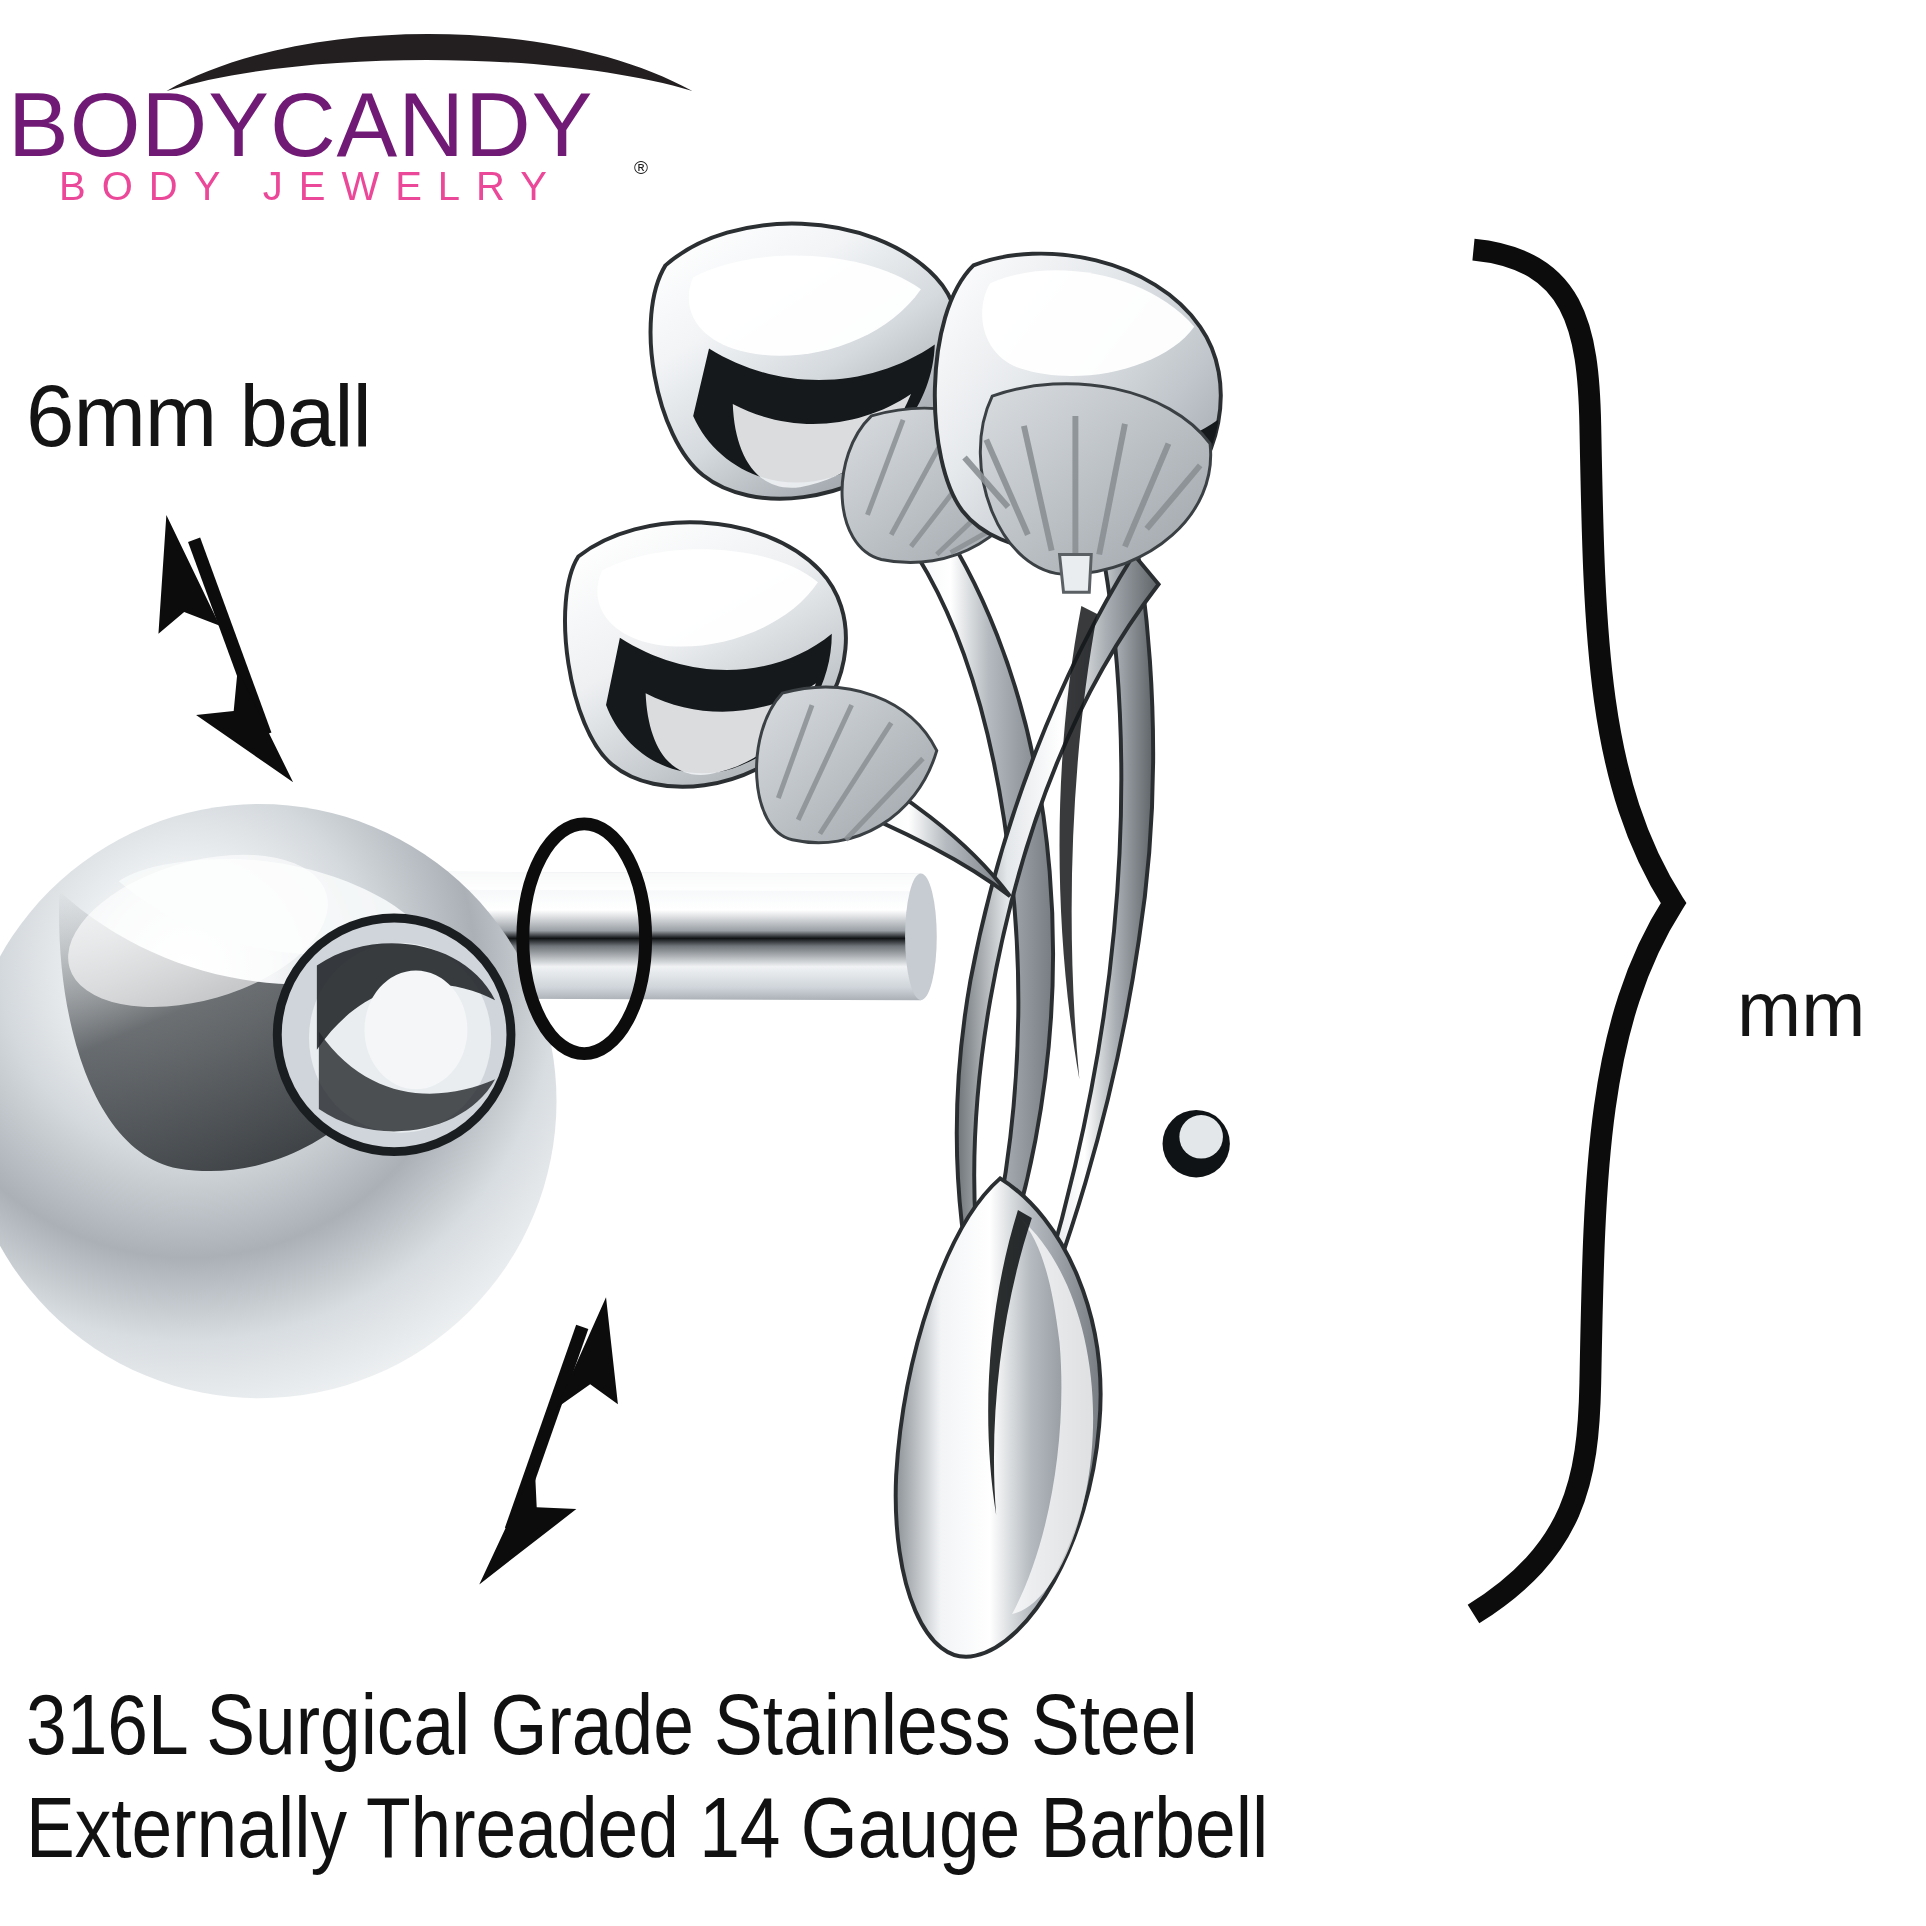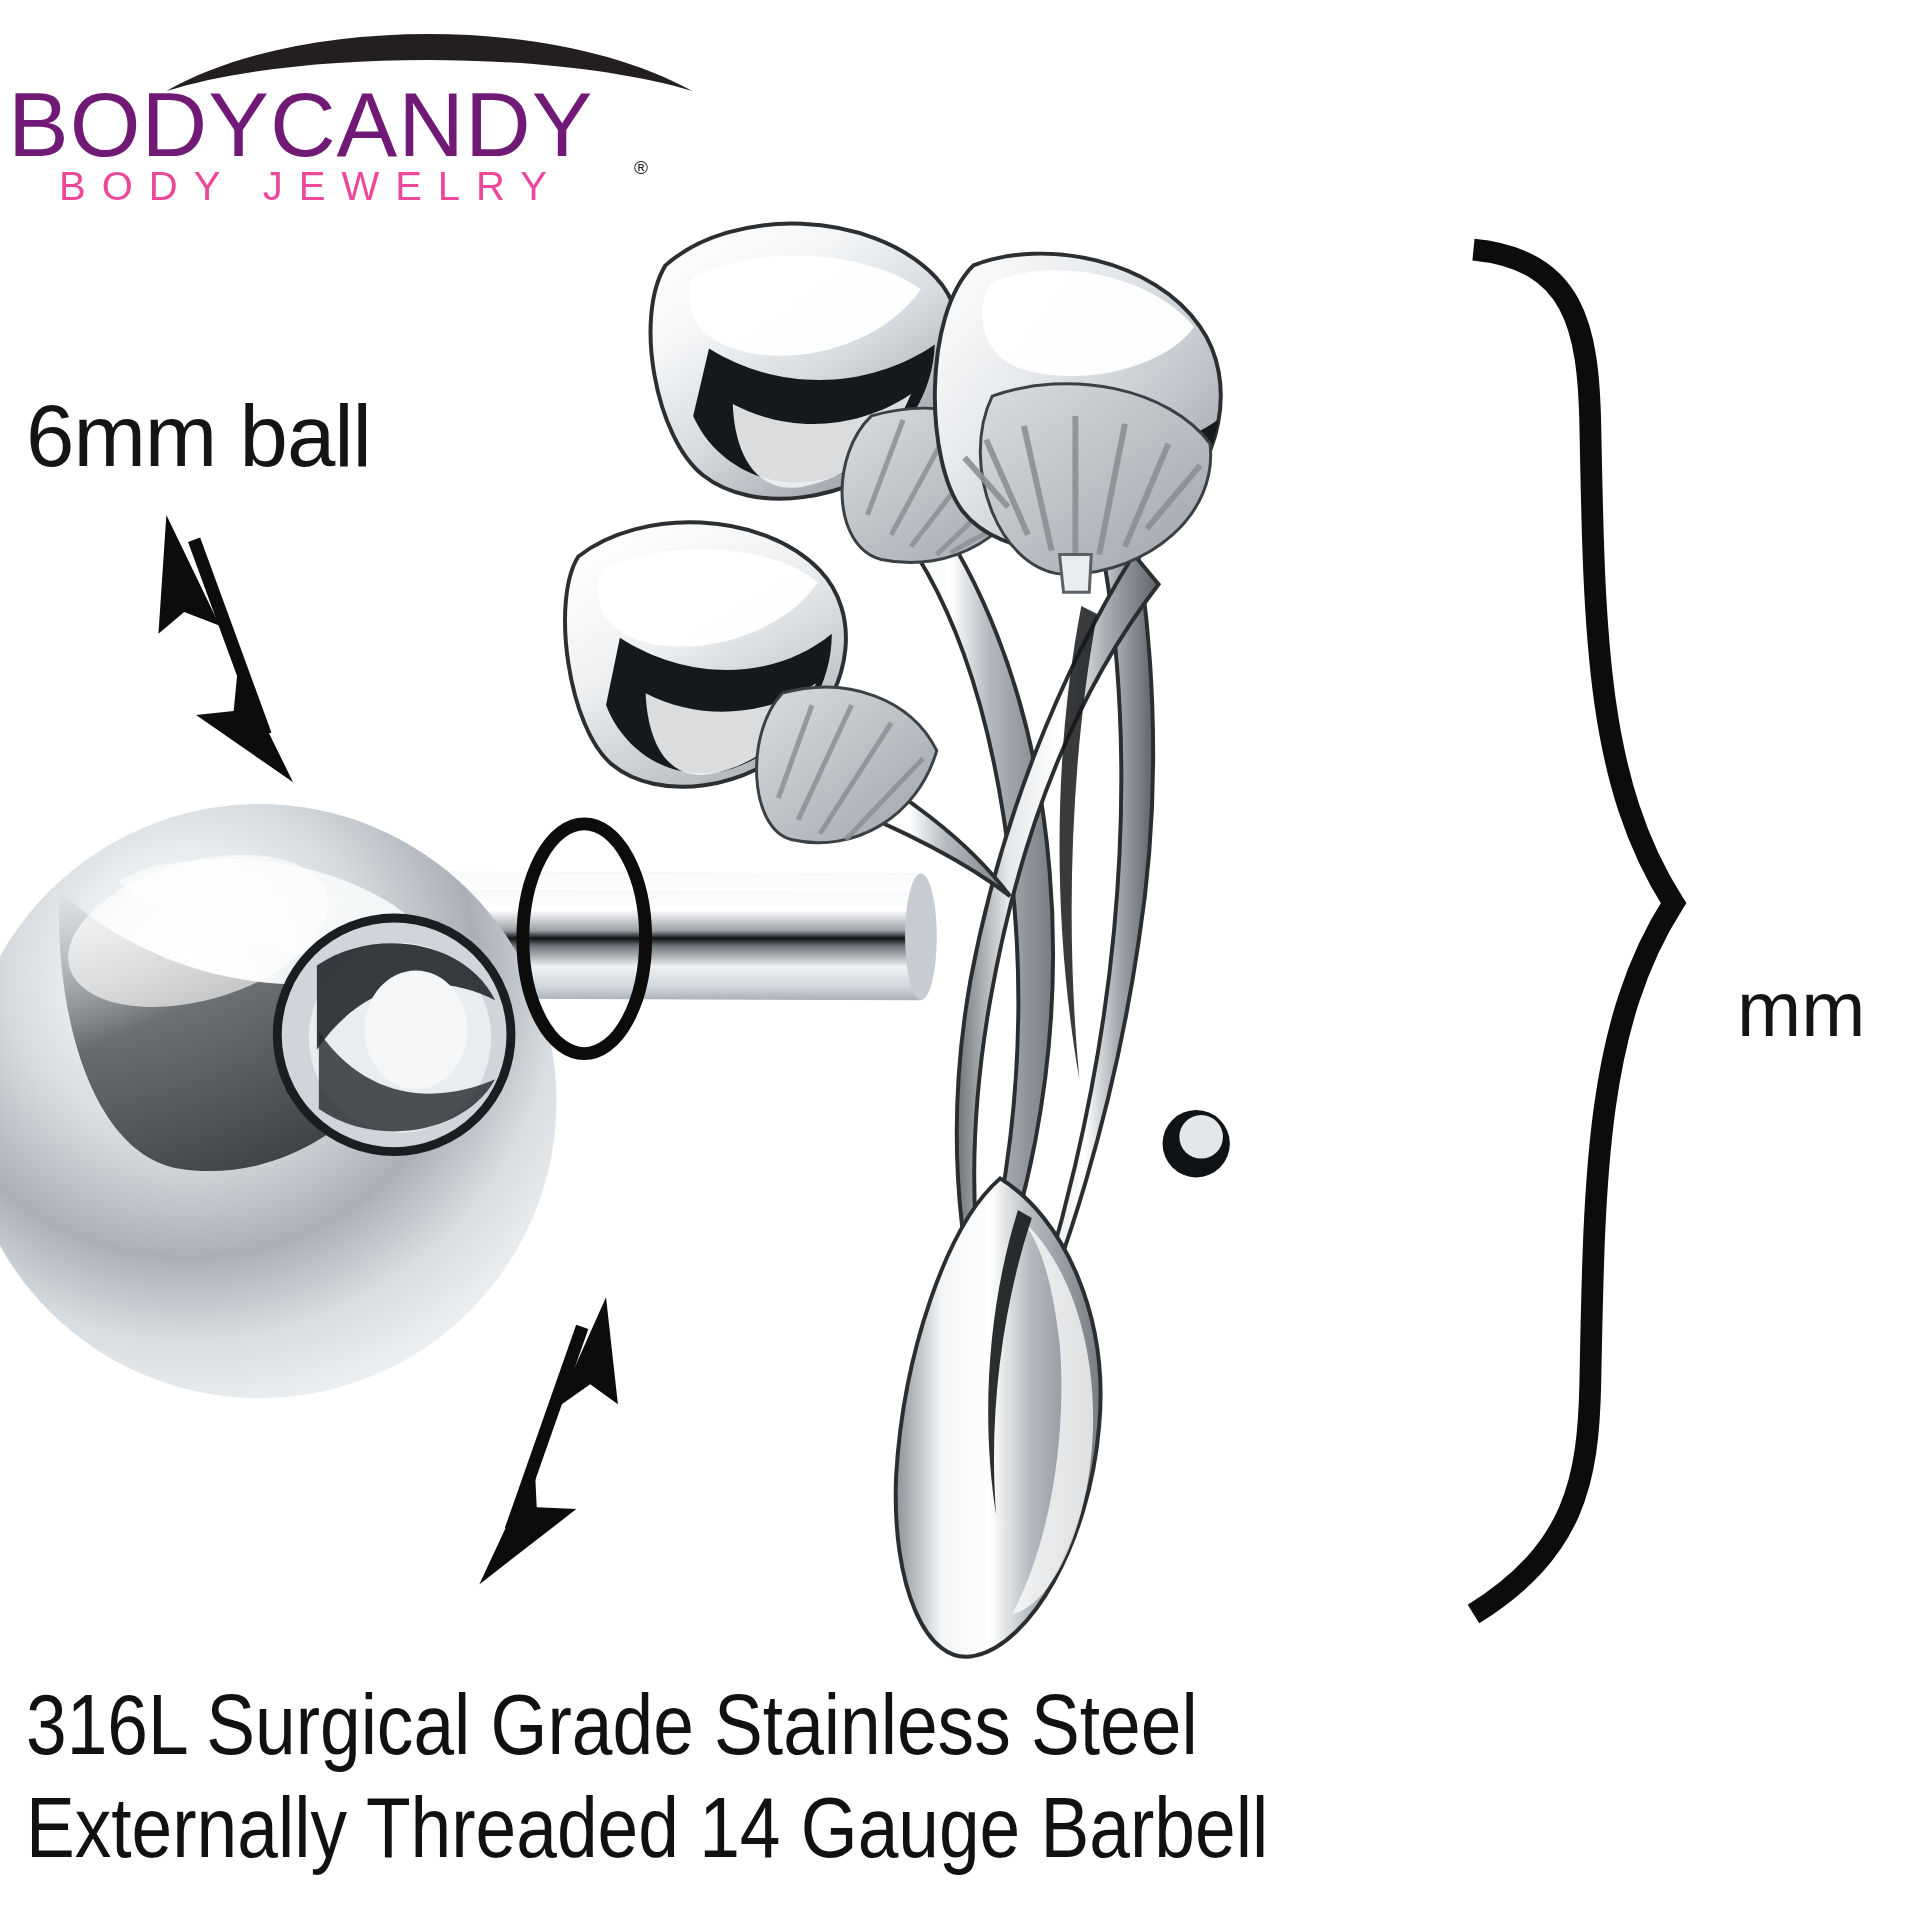--- a/index.html
+++ b/index.html
@@ -64,21 +64,21 @@
 
   
   .callout-label {
     position: absolute;
     color: #141414;
     white-space: nowrap;
     font-weight: 400;
   }
   #label-ball {
     left: 26px;
-    top: 386px;
+    top: 366px;
     font-size: 87px;
     letter-spacing: -1px;
   }
   #label-dim-num {
     left: 1742px;
     top: 832px;
     font-size: 119px;
     letter-spacing: 0px;
   }
   #label-dim-unit {

